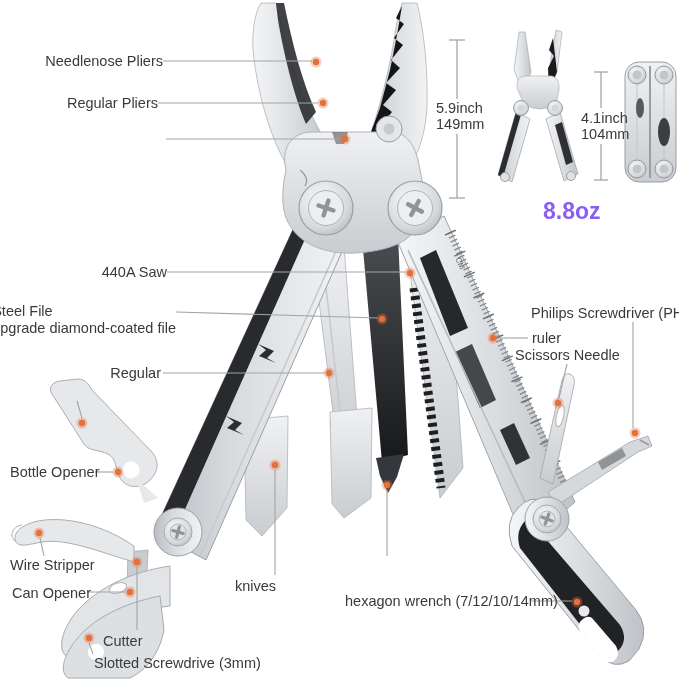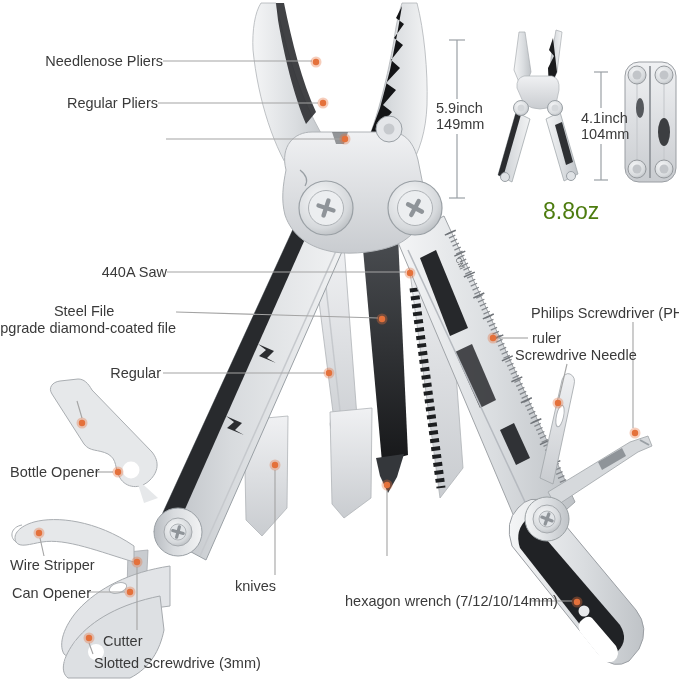--- a/index.html
+++ b/index.html
@@ -1,22 +1,22 @@
 <!DOCTYPE html>
 <html><head>
 <meta charset="utf-8">
 <style>
   html,body{margin:0;padding:0;background:#fff;}
   #stage{position:relative;width:679px;height:679px;background:#fff;overflow:hidden;
          font-family:"Liberation Sans", sans-serif;}
   #art{position:absolute;left:0;top:0;}
   .lbl{position:absolute;font-size:14.5px;line-height:17px;color:#3a3a3a;white-space:nowrap;}
-  .lbl.r{text-align:center;}
+  .lbl.r{text-align:left;}
   .dim{position:absolute;font-size:14.5px;line-height:15.5px;color:#3a3a3a;white-space:nowrap;}
-  .weight{position:absolute;font-size:23px;font-weight:normal;color:#4d7c0f;white-space:nowrap;}
+  .weight{position:absolute;font-size:23px;font-weight:bold;color:#8b5cf6;white-space:nowrap;}
 </style>
 </head>
 <body>
 
 <div id="stage">
 
 <svg id="art" width="679" height="679" viewBox="0 0 679 679">
   <defs>
     <linearGradient id="steelH" x1="0" y1="0" x2="1" y2="0">
       <stop offset="0" stop-color="#f4f5f6"></stop>
@@ -324,21 +324,21 @@
 <div class="lbl r" style="right:518px;top:365px">Regular</div>
 <div class="lbl" style="left:10px;top:464px">Bottle Opener</div>
 <div class="lbl" style="left:10px;top:557px">Wire Stripper</div>
 <div class="lbl" style="left:12px;top:585px">Can Opener</div>
 <div class="lbl" style="left:103px;top:633px">Cutter</div>
 <div class="lbl" style="left:94px;top:655px">Slotted Screwdrive (3mm)</div>
 <div class="lbl" style="left:235px;top:578px">knives</div>
 <div class="lbl" style="left:345px;top:593px">hexagon wrench (7/12/10/14mm)</div>
 <div class="lbl" style="left:531px;top:305px">Philips Screwdriver (PH1)</div>
 <div class="lbl" style="left:532px;top:330px">ruler</div>
-<div class="lbl" style="left:515px;top:347px">Screwdrive Needle</div>
+<div class="lbl" style="left:515px;top:347px">Scissors Needle</div>
 
 <div class="dim" style="left:436px;top:101px">
   <div>5.9inch</div>
   <div>149mm</div>
 </div>
 <div class="dim" style="left:581px;top:111px">
   <div>4.1inch</div>
   <div>104mm</div>
 </div>
 <div class="weight" style="left:543px;top:198px">8.8oz</div>

